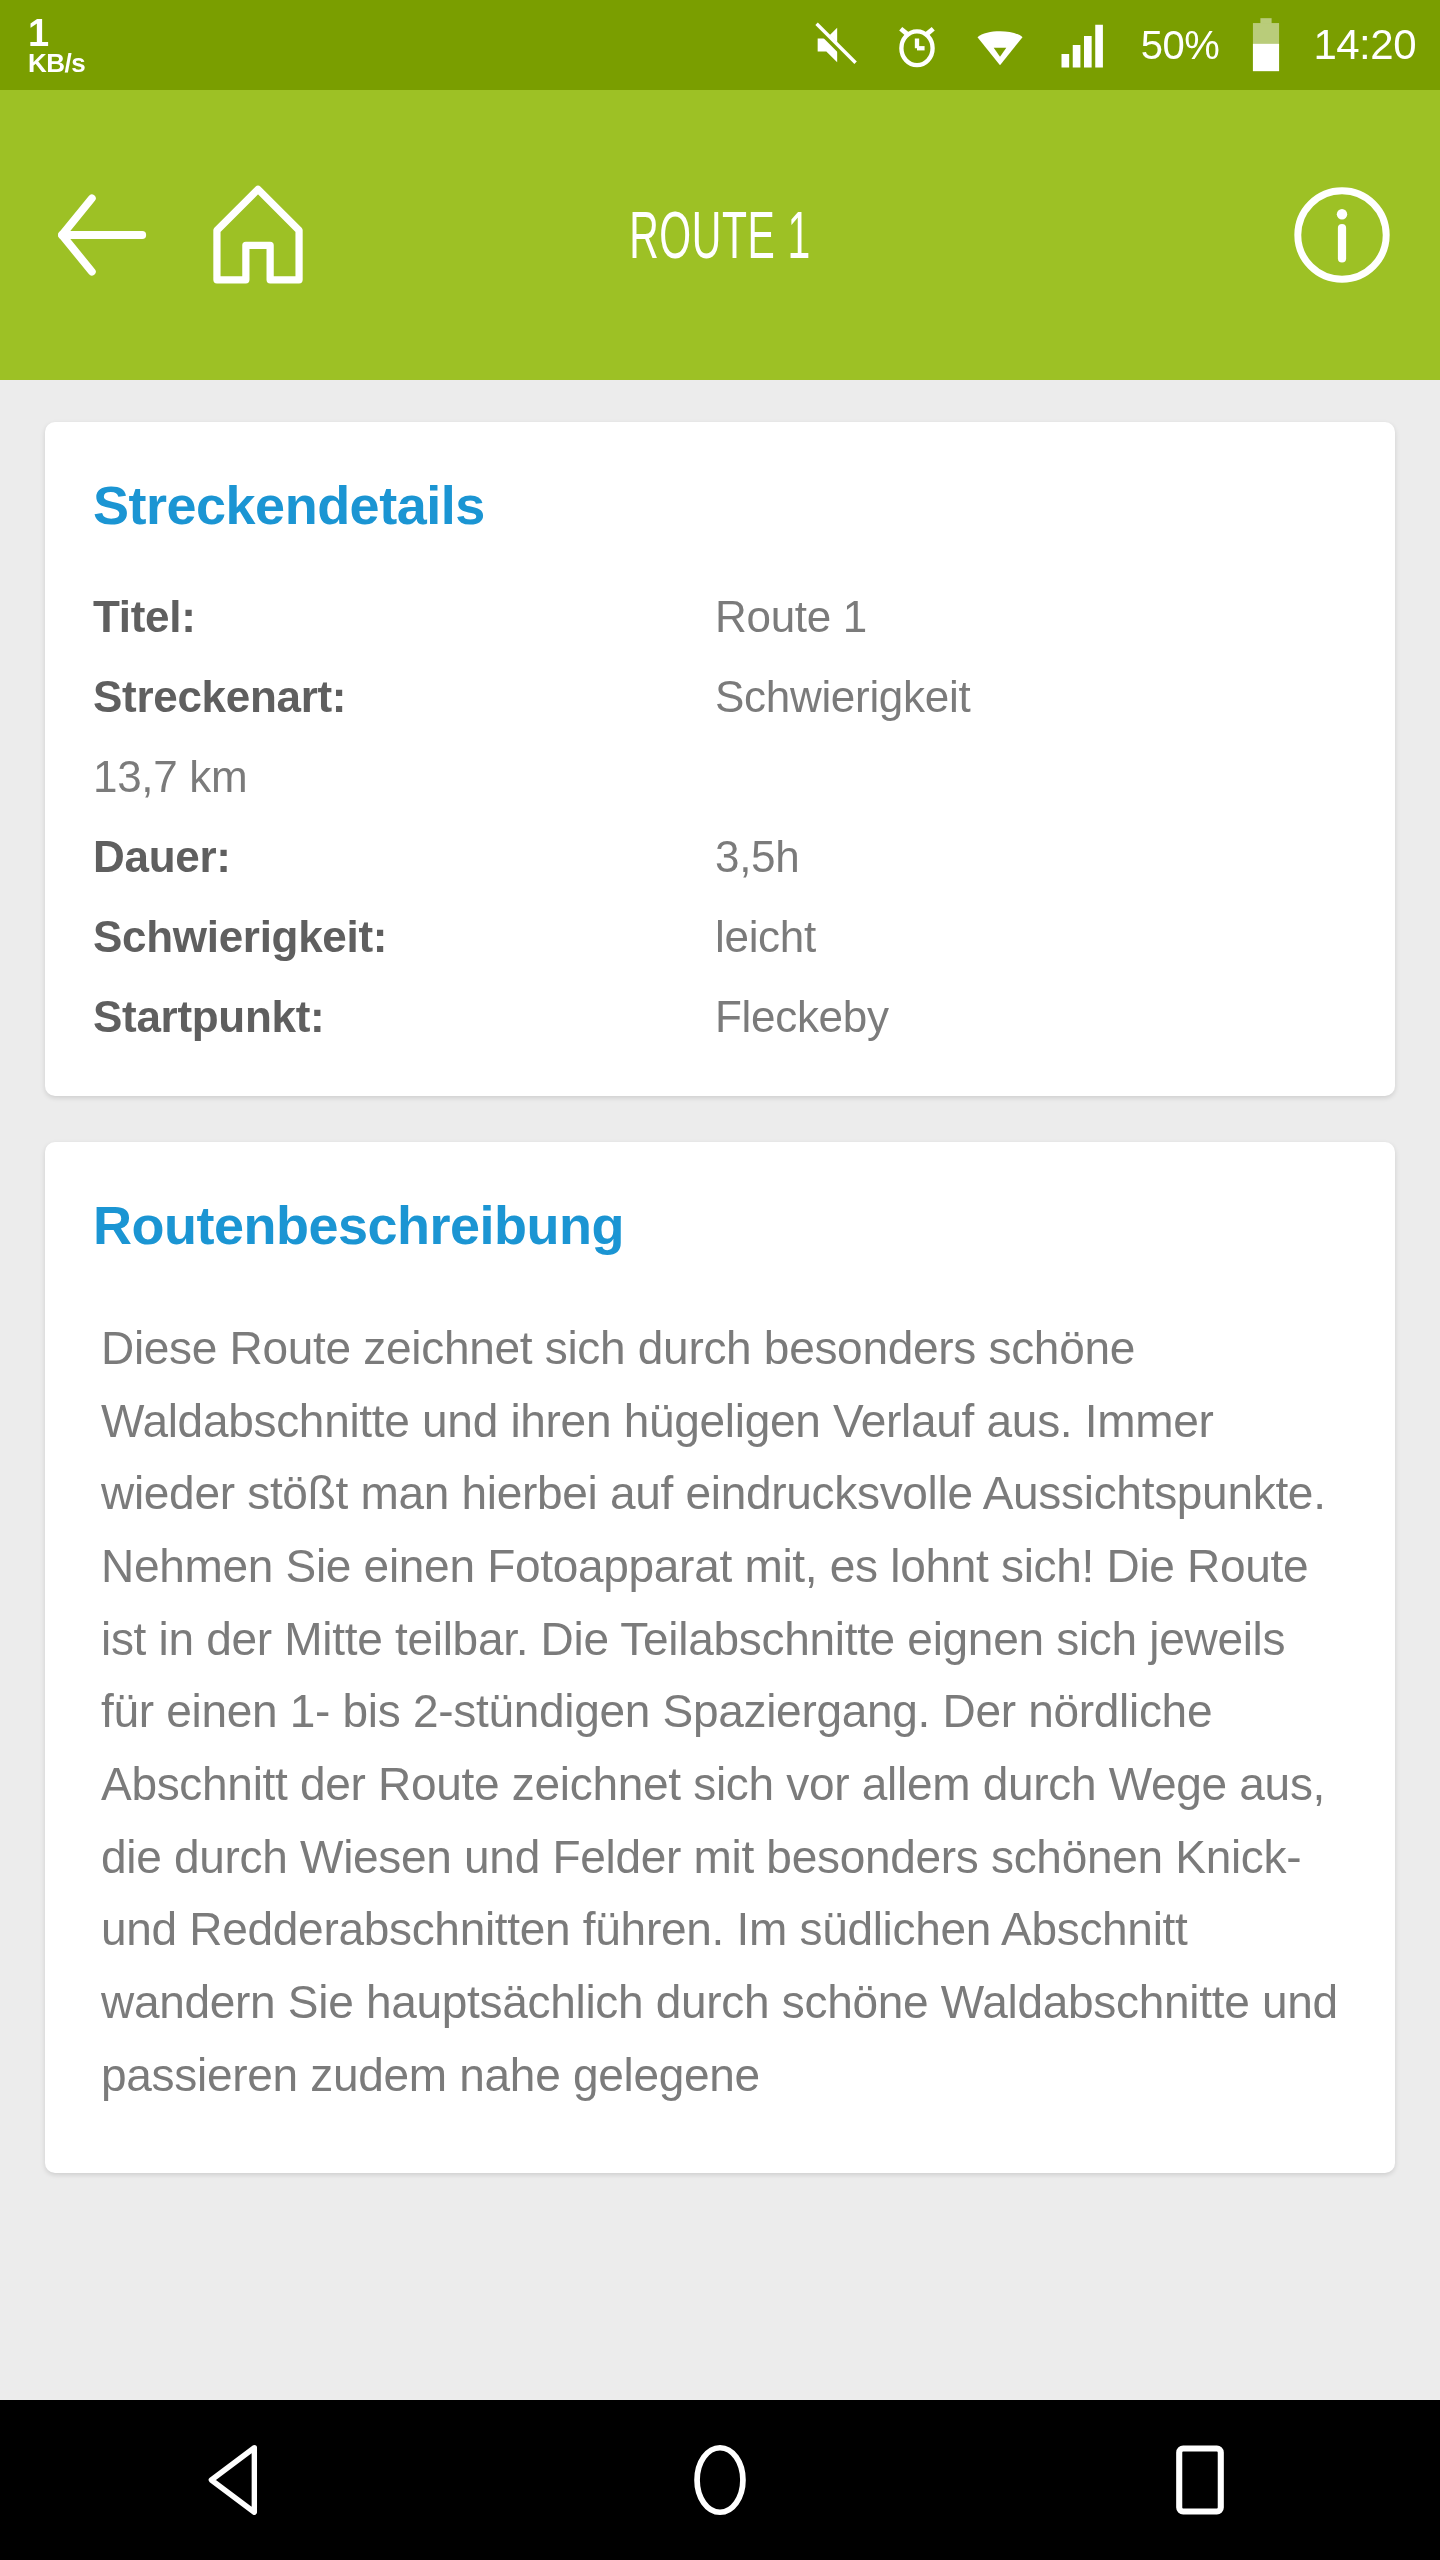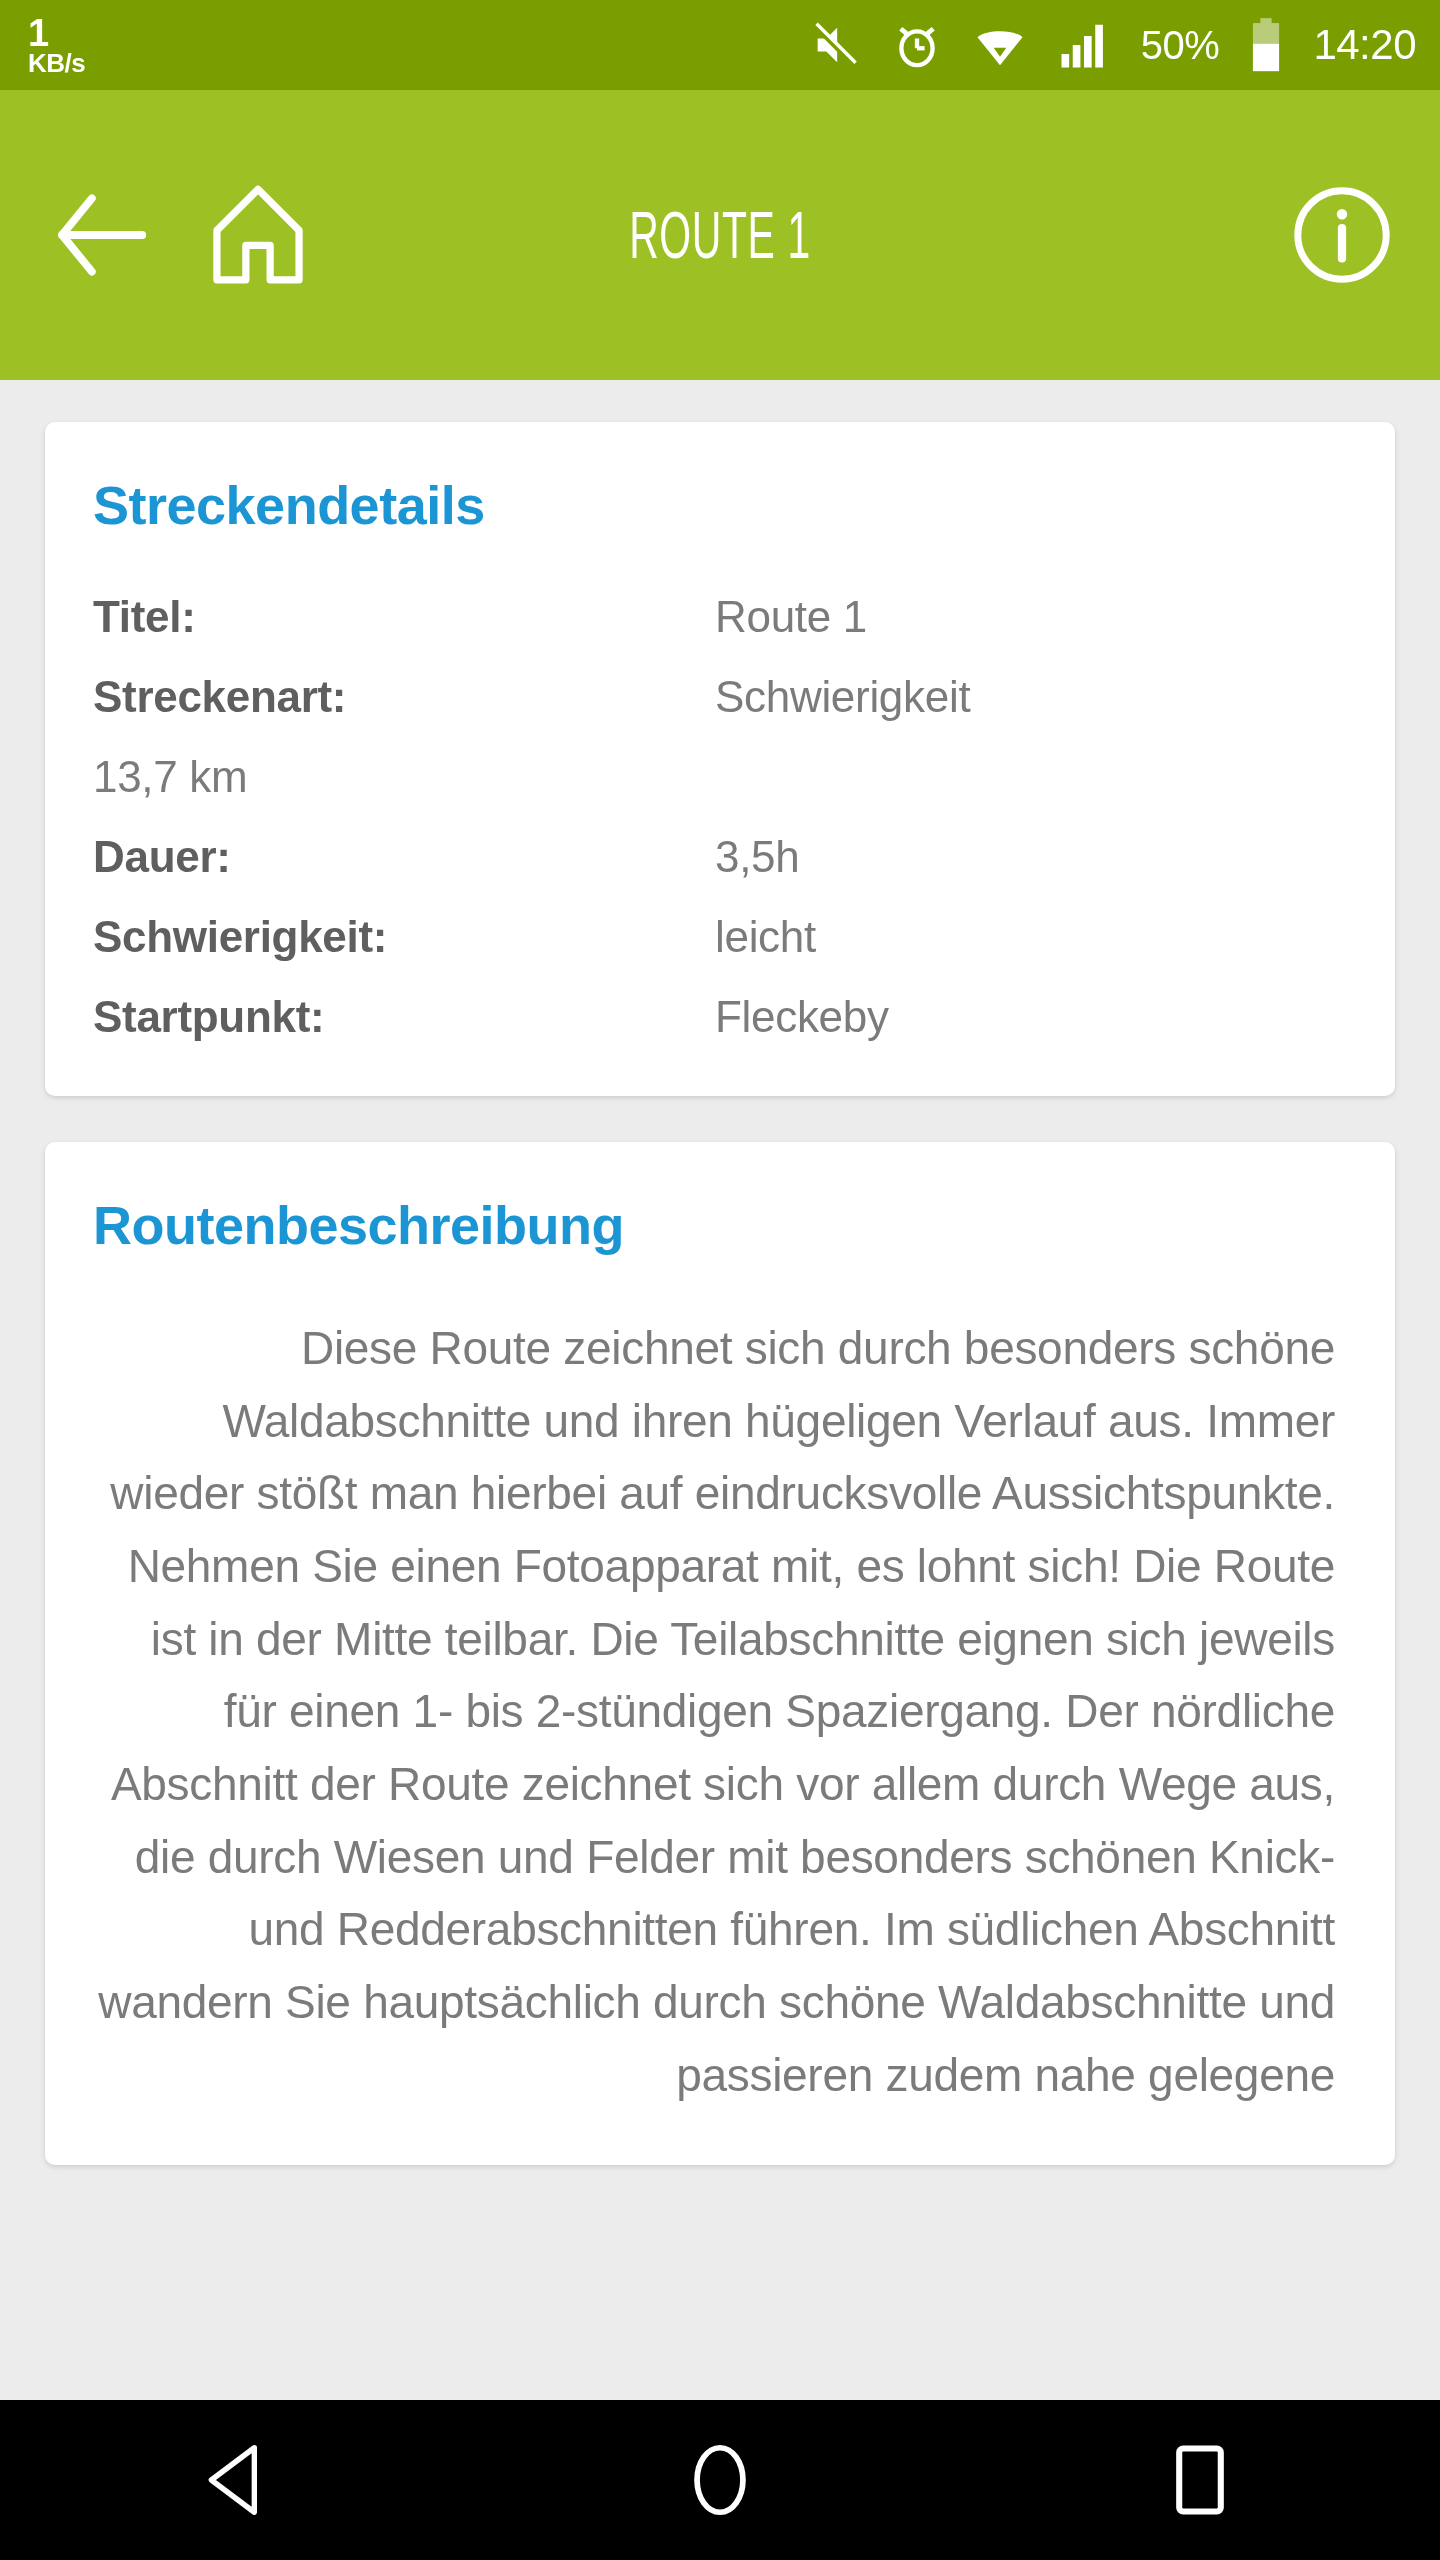--- a/index.html
+++ b/index.html
@@ -102,21 +102,21 @@
     top: 380px;
     left: 0;
     right: 0;
     bottom: 0;
     overflow: hidden;
   }
   .card {
     background: #ffffff;
     border-radius: 10px;
     margin: 42px 45px 0 45px;
-    padding: 52px 60px 54px 48px;
+    padding: 52px 40px 54px 48px;
     box-shadow: 0 2px 5px rgba(0,0,0,0.13);
     box-sizing: border-box;
   }
   .card + .card { margin-top: 46px; }
 
   .card-title {
     color: #1b95d3;
     font-size: 54px;
     font-weight: bold;
     letter-spacing: -0.5px;
@@ -144,22 +144,22 @@
     font-weight: normal;
     letter-spacing: -0.3px;
   }
 
   .description-title { }
   .description-body {
     color: #7b7b7b;
     font-size: 46px;
     line-height: 1.58;
     letter-spacing: -0.3px;
-    margin: 0;
-    text-align: right;
+    margin: 8px;
+    text-align: left;
   }
 
   
   .nav-bar {
     position: absolute;
     left: 0; right: 0; bottom: 0;
     height: 160px;
     background: #000000;
     display: flex;
     align-items: center;

